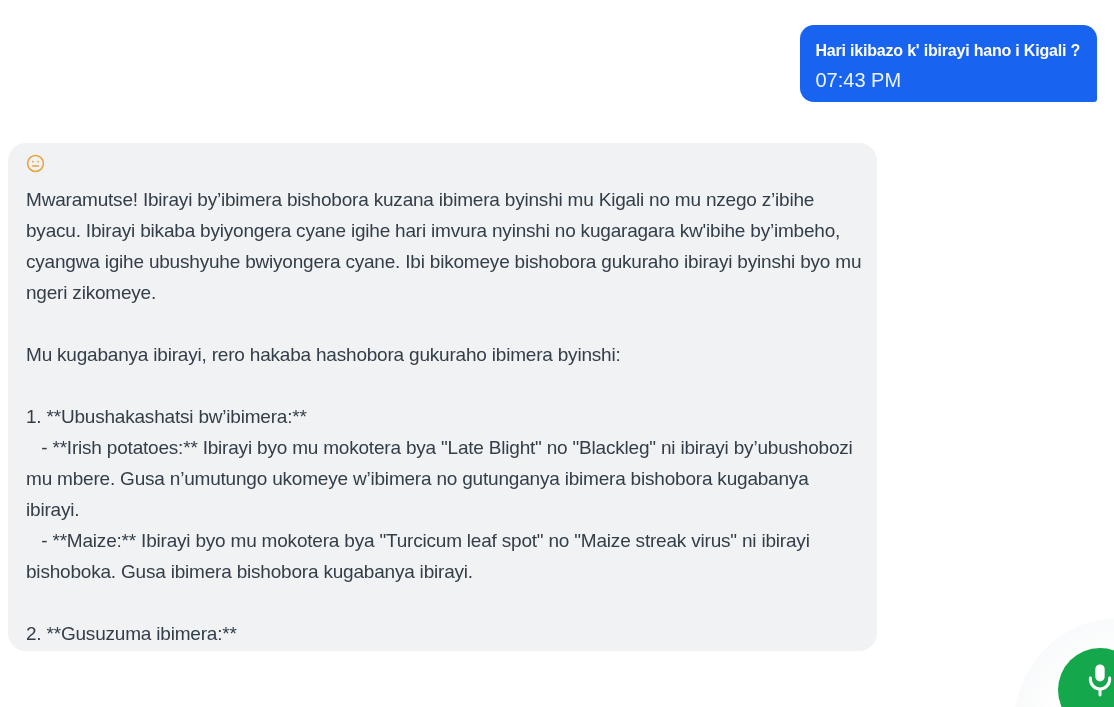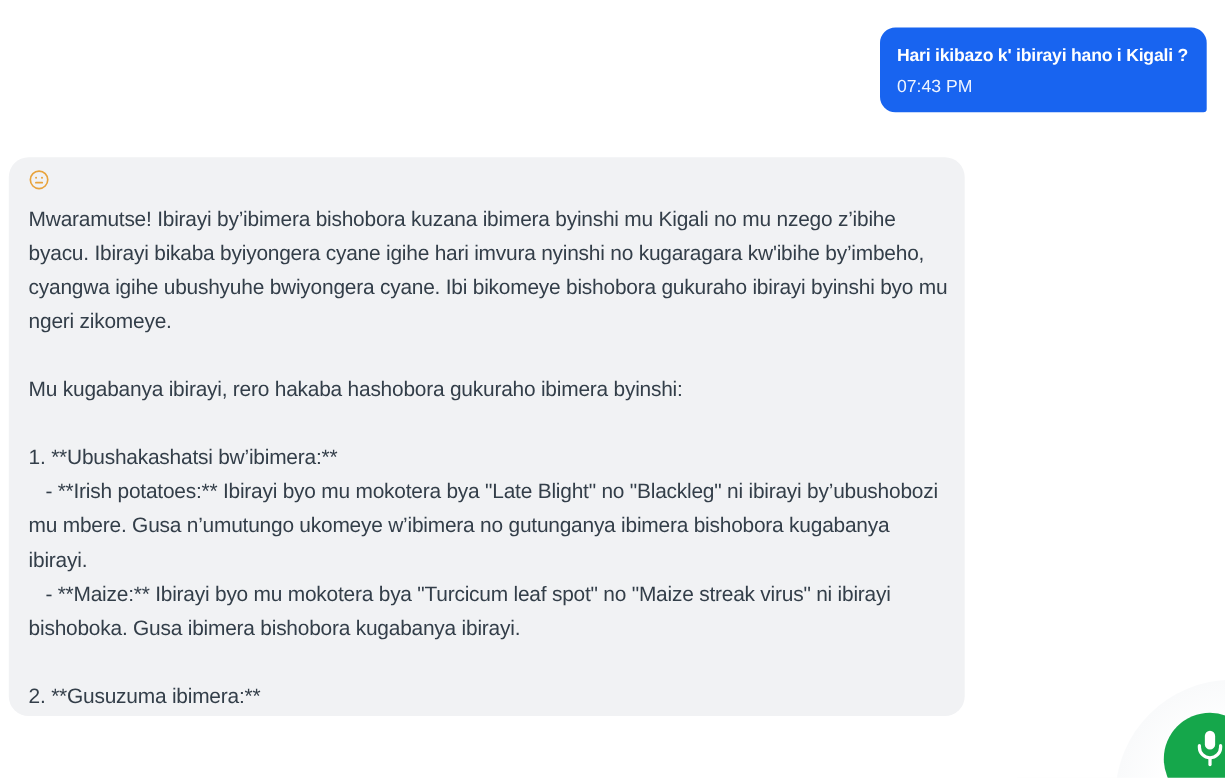--- a/index.html
+++ b/index.html
@@ -28,21 +28,21 @@
     box-sizing: border-box;
   }
   .user-text {
     font-size: 16px;
     font-weight: 600;
     letter-spacing: -0.2px;
     line-height: 24px;
   }
   .user-time {
     margin-top: 8px;
-    font-size: 16px;
+    font-size: 20px;
     font-weight: 400;
     color: rgba(255, 255, 255, 0.93);
     line-height: 18px;
   }
 
   
   .bot-bubble {
     position: absolute;
     left: 8px;
     top: 143px;

